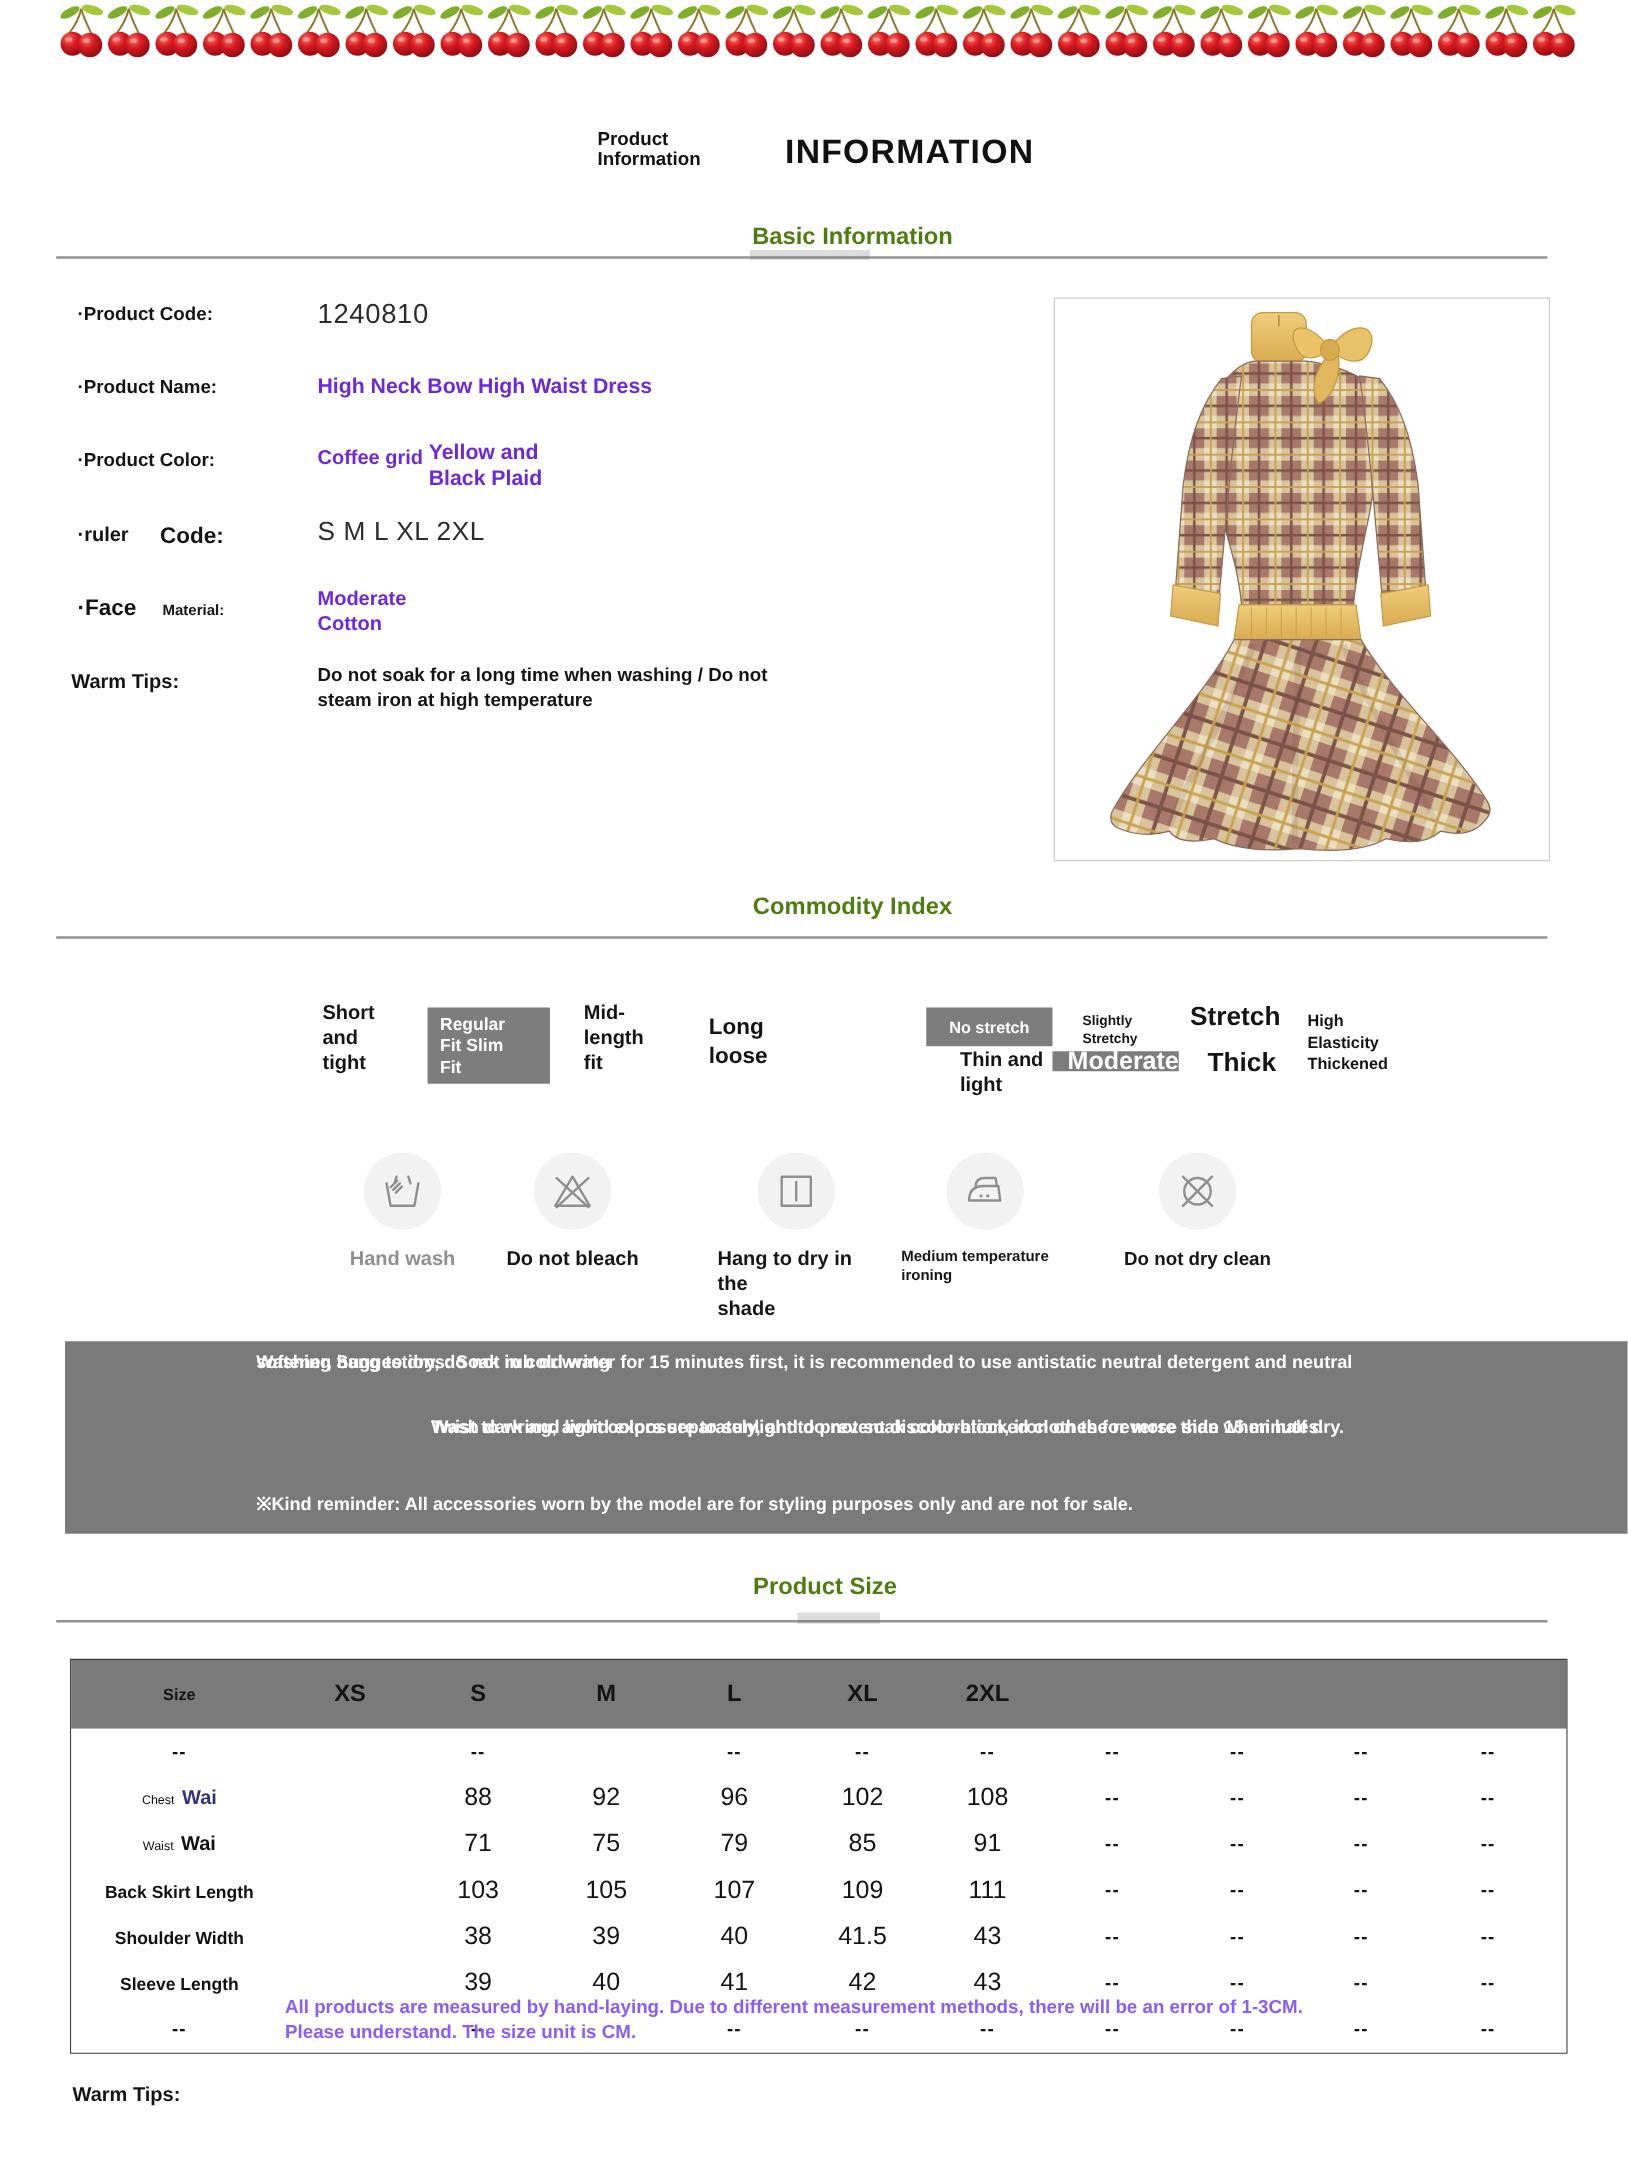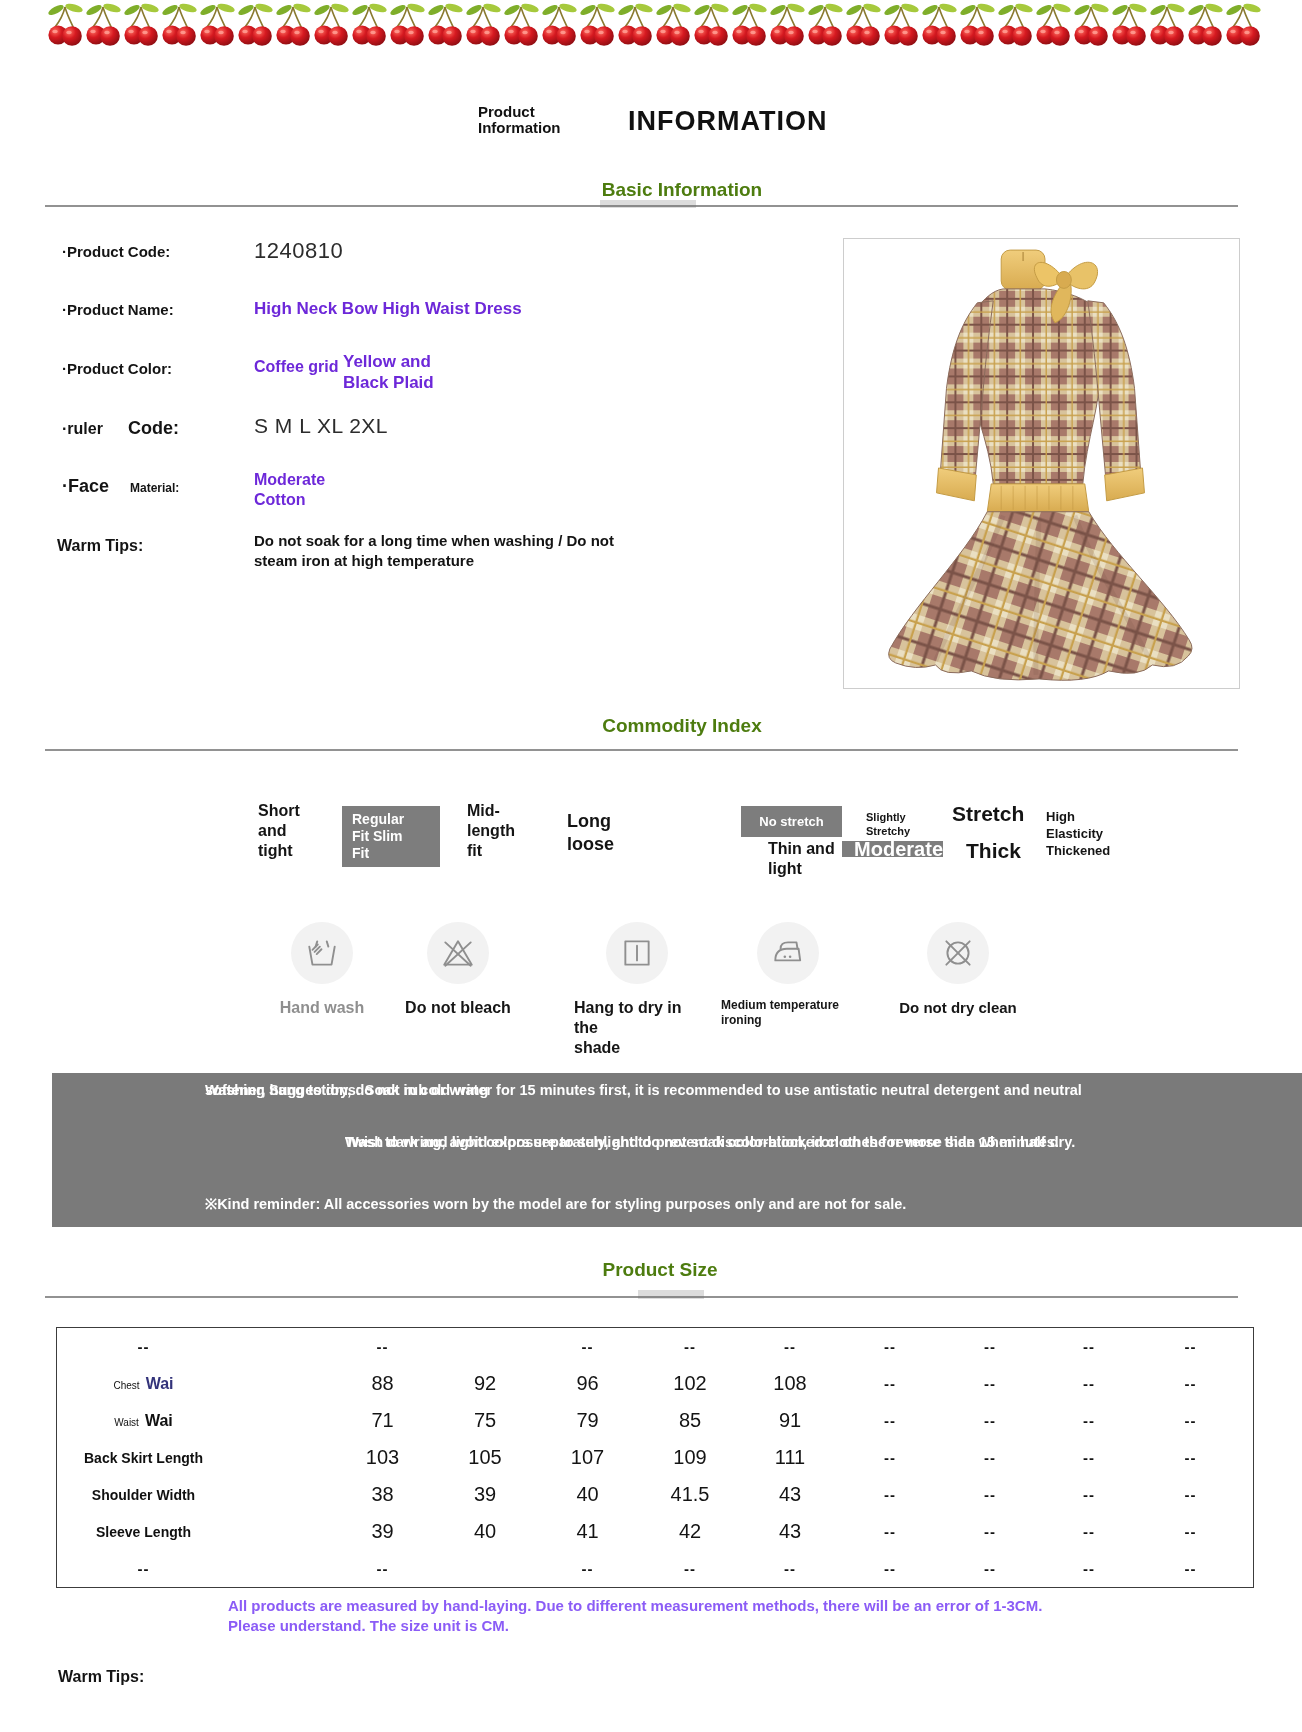--- a/index.html
+++ b/index.html
@@ -637,20 +637,33 @@
     <div>Wash dark and light colors separately, and do not soak color-blocked clothes for more than 15 minutes.</div>
   </div>
   <div style="left:153px;top:122px;width:1030px;">※Kind reminder: All accessories worn by the model are for styling purposes only and are not for sale.</div>
 </div>
 
 <div class="abs artifact" style="left:638px;top:1290px;width:66px;height:9px;"></div>
 <div class="abs section-title" style="left:660px;top:1259px;">Product Size</div>
 <div class="abs rule" style="left:45px;top:1296px;width:1193px;height:1.5px;"></div>
 
 <div class="abs" id="size-table">
+  <div class="trow" id="size-head">
+      <div class="tc first">Size</div>
+      <div class="tc">XS</div>
+      <div class="tc">S</div>
+      <div class="tc">M</div>
+      <div class="tc">L</div>
+      <div class="tc">XL</div>
+      <div class="tc">2XL</div>
+      <div class="tc"></div>
+      <div class="tc"></div>
+      <div class="tc"></div>
+      <div class="tc"></div>
+    </div>
   <div id="size-body">
       <div class="trow body-row">
         <div class="lbl-cell tc dash">--</div>
         <div class="tc"></div>
         <div class="tc dash">--</div>
         <div class="tc"></div>
         <div class="tc dash">--</div>
         <div class="tc dash">--</div>
         <div class="tc dash">--</div>
         <div class="tc dash">--</div>

